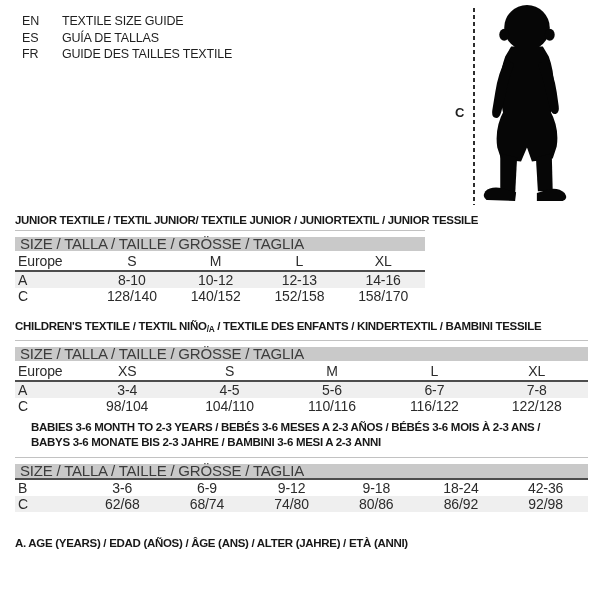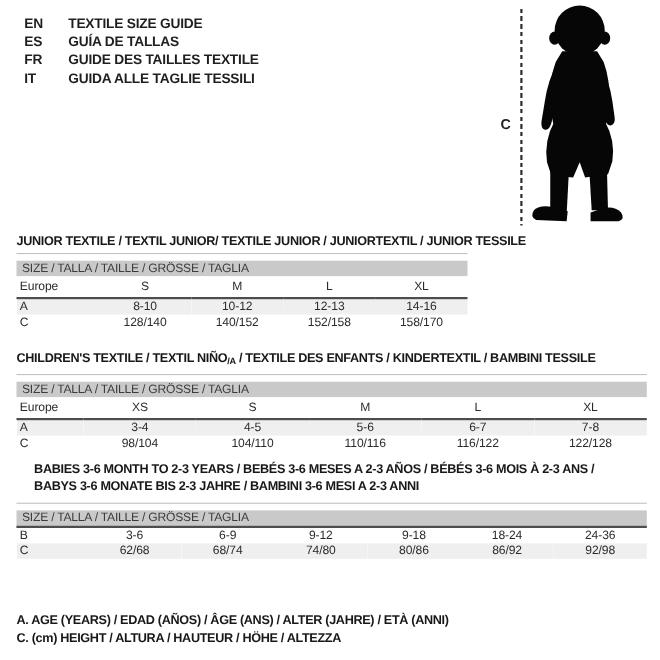--- a/index.html
+++ b/index.html
@@ -4,21 +4,21 @@
 <style>
   html,body{margin:0;padding:0;}
   body{
     width:600px;height:600px;position:relative;background:#ffffff;
     font-family:"Liberation Sans", sans-serif;color:#1f1f1f;overflow:hidden;
   }
   .abs{position:absolute;}
 
   
   #langs{left:22px;top:13px;}
-  .lang-row{display:flex;line-height:16.5px;font-size:12.5px;font-weight:bold;letter-spacing:-0.2px;}
+  .lang-row{display:flex;line-height:16.5px;font-size:12.5px;font-weight:normal;letter-spacing:-0.2px;}
   .lang-code{width:40px;}
 
   
   #measure-line{left:473px;top:8px;width:2px;height:197px;
     background:repeating-linear-gradient(to bottom,#2d2d2d 0 4px,transparent 4px 7px);}
   #measure-label{left:455px;top:105px;font-size:13px;font-weight:bold;}
   #baby{left:479px;top:3px;}
 
   
   .sec-title{font-size:11.5px;font-weight:bold;letter-spacing:-0.3px;white-space:nowrap;color:#181818;}
@@ -27,56 +27,52 @@
   #title3{left:31px;top:420px;line-height:15px;}
   .subsc{font-size:0.72em;vertical-align:-2px;}
 
   
   .tbl-wrap{left:15px;}
   #table1{top:230px;width:410px;}
   #table2{top:340px;width:573px;}
   #table3{top:457px;width:573px;}
   .topline{border-top:1px solid #c2c2c2;height:0;margin-bottom:6px;}
   .sizebar{height:14px;line-height:14px;background:#c9c9c9;color:#3c3c3c;
-    font-size:11px;letter-spacing:-0.2px;padding-left:5px;}
+    font-size:15px;letter-spacing:-0.2px;padding-left:5px;}
   .sizebar.dark-under{border-bottom:2px solid #4d4d4d;}
-  table{width:100%;border-collapse:collapse;table-layout:fixed;font-size:11px;letter-spacing:-0.1px;color:#2b2b2b;}
+  table{width:100%;border-collapse:collapse;table-layout:fixed;font-size:14px;letter-spacing:-0.1px;color:#2b2b2b;}
   td{padding:0;height:14px;text-align:center;overflow:hidden;white-space:nowrap;}
   td.lbl{text-align:left;padding-left:3px;}
   #table1 td.lbl{width:72px;}
   #table2 td.lbl{width:58px;}
   #table3 td.lbl{width:62px;}
   tr.eu td{height:19px;}
   tr.divider td{border-bottom:2px solid #4d4d4d;}
   tr.shaded td{background:#efefef;}
 
   
-  #notes{left:15px;top:535px;font-size:11.5px;font-weight:bold;letter-spacing:-0.3px;line-height:17px;white-space:nowrap;color:#181818;margin-top:21px;}
+  #notes{left:15px;top:535px;font-size:11.5px;font-weight:bold;letter-spacing:-0.3px;line-height:17px;white-space:nowrap;color:#181818;}
 </style>
 </head>
 <body>
 
 <div class="page">
 
   <div id="langs" class="abs">
       <div class="lang-row">
         <span class="lang-code">EN</span>
         <span>TEXTILE SIZE GUIDE</span>
       </div>
       <div class="lang-row">
         <span class="lang-code">ES</span>
         <span>GUÍA DE TALLAS</span>
       </div>
       <div class="lang-row">
         <span class="lang-code">FR</span>
         <span>GUIDE DES TAILLES TEXTILE</span>
-      </div>
-      <div class="lang-row">
-        <span class="lang-code">IT</span>
-        <span>GUIDA ALLE TAGLIE TESSILI</span>
       </div>
     </div>
 
   <div id="measure-line" class="abs"></div>
   <div id="measure-label" class="abs">C</div>
 
   <svg id="baby" class="abs" width="94" height="202" viewBox="0 0 94 204">
     <g fill="#060606">
       <ellipse cx="48" cy="25" rx="23" ry="23"></ellipse>
       <ellipse cx="25" cy="32" rx="5" ry="6"></ellipse>
@@ -168,33 +164,32 @@
     <div class="sizebar dark-under">SIZE / TALLA / TAILLE / GRÖSSE / TAGLIA</div>
     <table>
         <tbody>
           <tr>
             <td class="lbl">B</td>
             <td>3-6</td>
             <td>6-9</td>
             <td>9-12</td>
             <td>9-18</td>
             <td>18-24</td>
-            <td>24-36</td>
+            <td>42-36</td>
           </tr>
           <tr class="shaded">
             <td class="lbl">C</td>
             <td>62/68</td>
             <td>68/74</td>
             <td>74/80</td>
             <td>80/86</td>
             <td>86/92</td>
             <td>92/98</td>
           </tr>
         </tbody>
       </table>
   </div>
 
   <div id="notes" class="abs">
       <div>A. AGE (YEARS) / EDAD (AÑOS) / ÂGE (ANS) / ALTER (JAHRE) / ETÀ (ANNI)</div>
-      <div>C. (cm) HEIGHT / ALTURA / HAUTEUR / HÖHE / ALTEZZA</div>
     </div>
 
 </div>
 
 </body></html>

